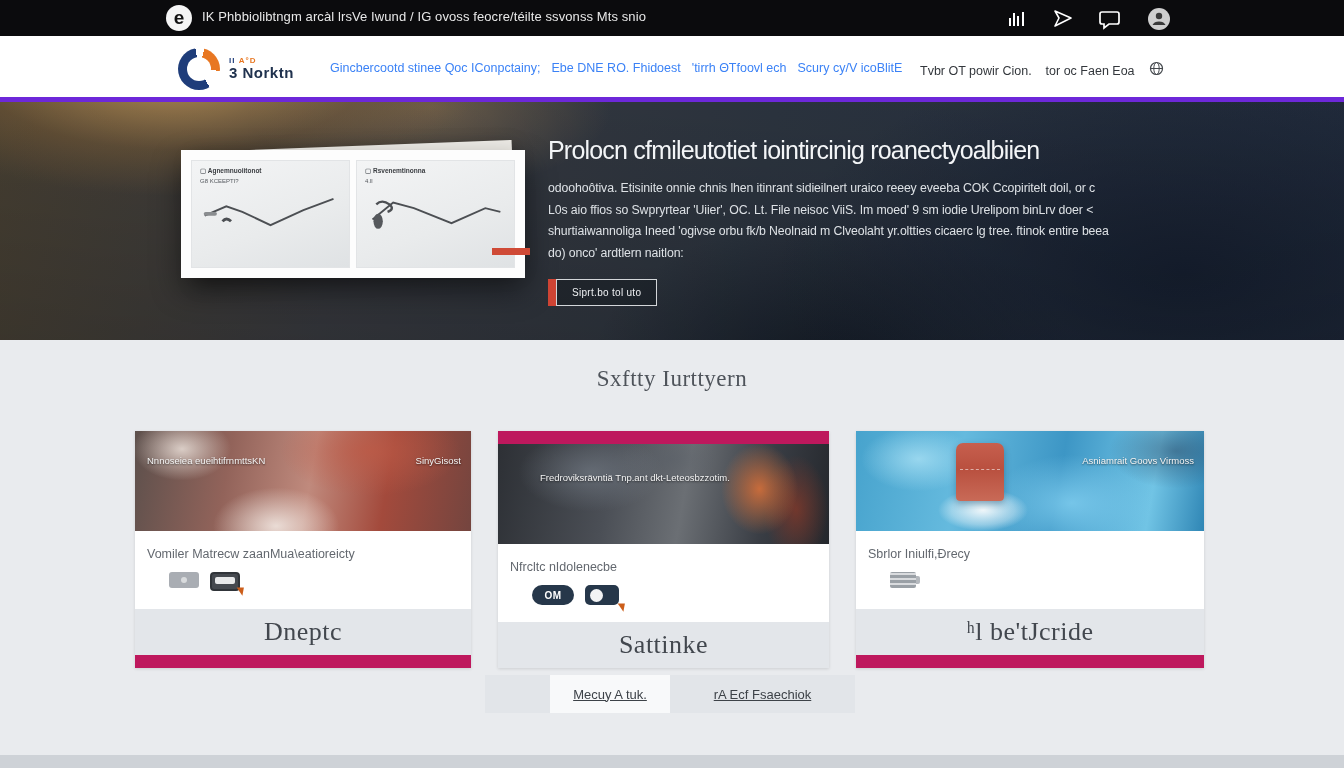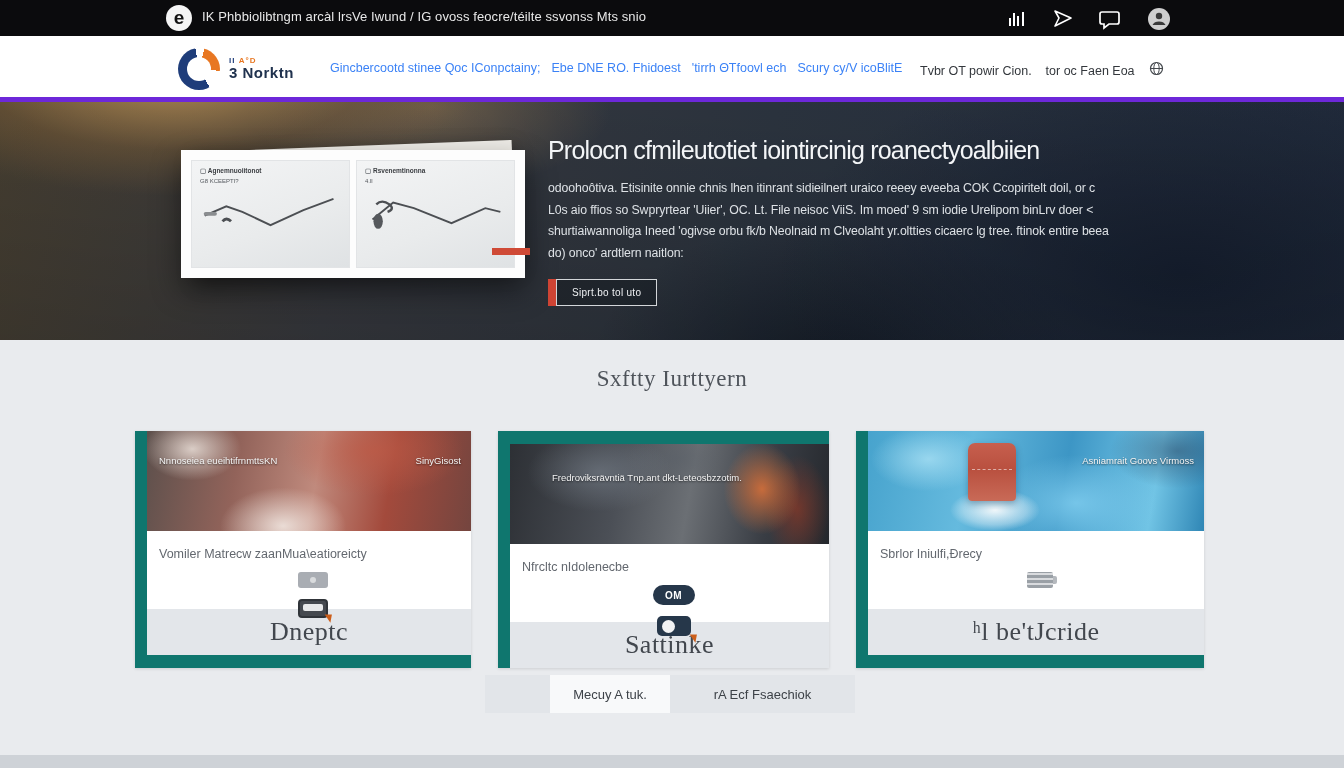--- a/index.html
+++ b/index.html
@@ -61,21 +61,21 @@
   .hero-cta-accent { width:8px; background:#cf4434; }
   .hero-cta-btn { border:1px solid #d3d6d9; background:rgba(8,12,16,0.30); color:#eef0f2; font-size:10px;
     padding:7px 15px; letter-spacing:0.3px; white-space:nowrap; }
 
   
   .section { position:absolute; top:340px; left:0; width:1344px; height:428px; background:#e9ebee; }
   .section-title { text-align:center; padding-top:26px; font-family:"Liberation Serif", serif;
     font-size:23px; color:#4e535a; letter-spacing:0.5px; }
 
   .cards { position:absolute; top:91px; left:135px; display:flex; gap:27px; }
-  .card { background:#0f766e; box-shadow:0 1px 3px rgba(0,0,0,0.12); cursor:pointer;padding-left:12px; }
+  .card { background:#be185d; box-shadow:0 1px 3px rgba(0,0,0,0.12); cursor:pointer; }
   .card-1 { width:336px; } .card-2 { width:331px; } .card-3 { width:348px; }
   .card-img { height:100px; position:relative; overflow:hidden; }
   .card-1 .card-img { background:
       radial-gradient(70px 45px at 14% 18%, rgba(235,225,218,0.85), transparent 70%),
       radial-gradient(90px 55px at 42% 95%, rgba(240,230,224,0.9), transparent 70%),
       radial-gradient(120px 60px at 70% 20%, rgba(190,90,70,0.75), transparent 75%),
       linear-gradient(100deg,#5d504c 0%, #92635a 28%, #c08a7d 52%, #a34a3c 74%, #74453f 100%); }
   .card-2 .card-img { background:
       radial-gradient(55px 65px at 79% 45%, rgba(214,112,58,0.9), transparent 70%),
       radial-gradient(45px 75px at 90% 65%, rgba(150,58,38,0.65), transparent 72%),
@@ -94,21 +94,21 @@
   .card3-foam { position:absolute; left:82px; top:58px; width:90px; height:42px; border-radius:50%;
     background:radial-gradient(closest-side, rgba(250,252,253,0.95), rgba(240,248,252,0.4) 70%, transparent); }
   .card-overlay { position:absolute; font-size:9.5px; color:#f4f4f4; text-shadow:0 1px 2px rgba(0,0,0,0.6);
     white-space:nowrap; }
   .ov-left { left:12px; top:24px; }
   .ov-right { right:10px; top:24px; }
   .ov-mid { left:42px; top:28px; }
 
   .card-body { padding:16px 12px 0 12px; height:78px; background:#ffffff; }
   .card-title { font-size:12.5px; color:#63686f; white-space:nowrap; }
-  .badges { display:flex; gap:11px; align-items:center; margin-top:11px; margin-left:8px;flex-direction:column; }
+  .badges { display:flex; gap:11px; align-items:flex-start; margin-top:11px; margin-left:22px; }
 
   .badge-gray { width:30px; height:16px; border-radius:3px; background:#a9adb3; position:relative; }
   .badge-gray::after { content:""; position:absolute; left:12px; top:5px; width:6px; height:6px; border-radius:50%; background:#d9dbdd; }
   .badge-dark { width:30px; height:19px; border-radius:4px; background:#45494f; border:2px solid #303439; position:relative; }
   .badge-dark::before { content:""; position:absolute; left:3px; top:3px; right:3px; height:7px; background:#e8e9ea; border-radius:2px; }
   .cursor-orange { position:absolute; right:-7px; bottom:-6px; width:0; height:0;
     border-left:6px solid #cc5e1a; border-top:4px solid transparent; border-bottom:6px solid transparent;
     transform:rotate(-35deg); }
   .badge-navy-pill { min-width:42px; height:20px; border-radius:10px; background:#26374a; color:#ffffff;
     font-size:10px; font-weight:bold; display:flex; align-items:center; justify-content:center; letter-spacing:0.5px; }
@@ -118,21 +118,21 @@
     background:repeating-linear-gradient(0deg,#9aa0a6 0 3px,#d9dbde 3px 5px); position:relative; }
   .badge-striped::after { content:""; position:absolute; right:-4px; top:4px; width:4px; height:8px; background:#b4b8bd; border-radius:0 2px 2px 0; }
 
   .card-footer { height:46px; background:#e3e6ea; display:flex; align-items:center; justify-content:center; }
   .card-footer-label { font-family:"Liberation Serif", serif; font-size:26px; color:#42474e; letter-spacing:0.5px; }
 
   
   .tabs { position:absolute; top:335px; left:485px; width:370px; height:38px; background:#e2e5e9; display:flex; }
   .tab-spacer { width:65px; }
   .tab { height:38px; display:flex; align-items:center; justify-content:center; font-size:13px; color:#3d4248;
-    cursor:pointer; white-space:nowrap; }
+    cursor:pointer; white-space:nowrap;text-decoration:underline; }
   .tab-active { width:120px; background:#f8f9fa; }
   .tab-plain { width:185px; }
 
   .bottom-strip { position:absolute; bottom:0; left:0; width:1344px; height:13px; background:#ced2d7; }
 
   svg.squiggle { width:100%; height:38px; }
 </style>
 </head>
 <body>
 

